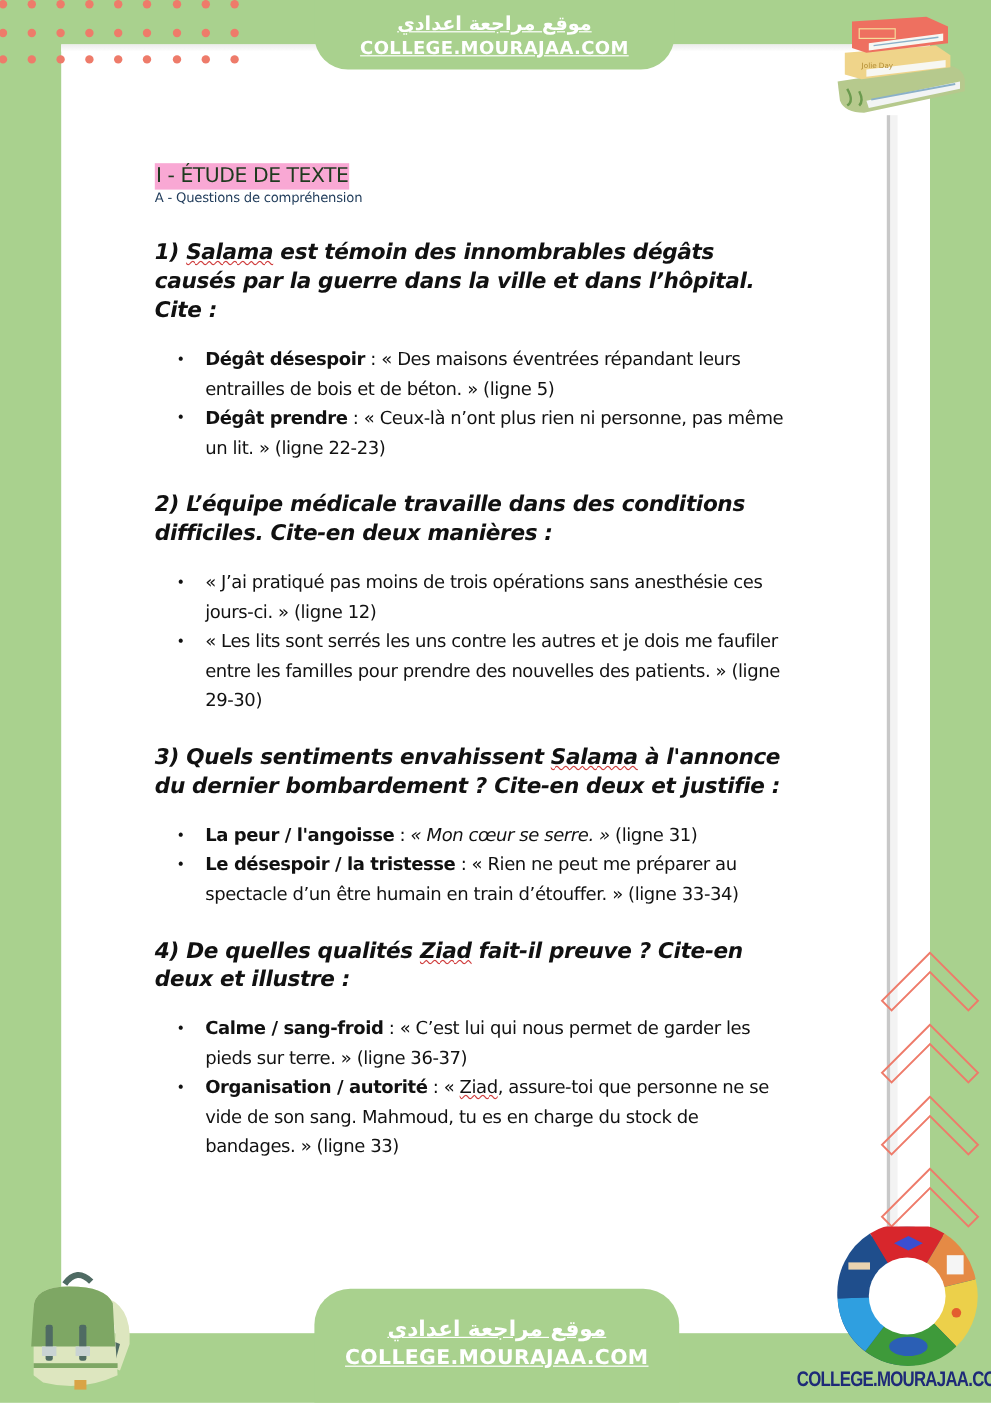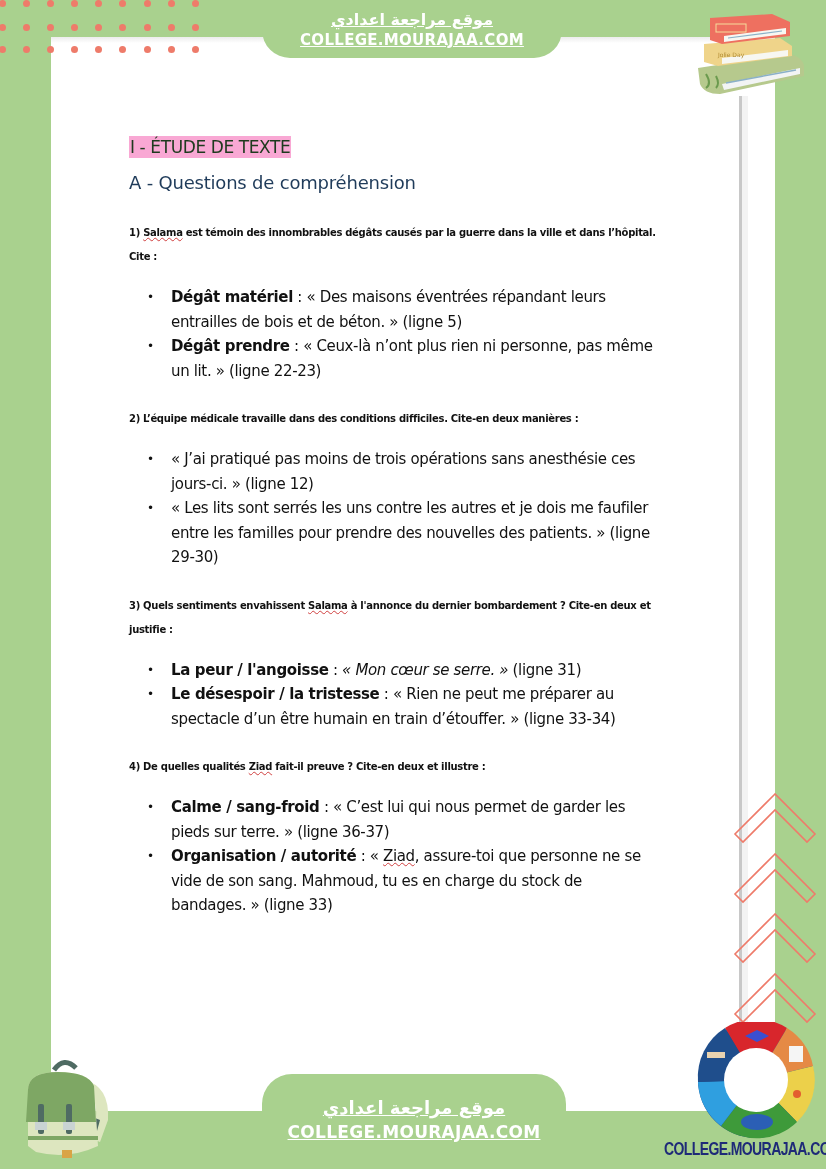--- a/index.html
+++ b/index.html
@@ -42,23 +42,23 @@
 
   .content {
     position:absolute; left:129px; top:136px; width:530px;
     font-family:"DejaVu Sans", sans-serif; color:#111;
   }
   .h1 {
     display:inline-block; background:#f9a8d4; color:#1e3a1e;
     font-size:17px; padding:1px 1px; margin:0;
     font-family:"DejaVu Sans", sans-serif; letter-spacing:-0.4px;
   }
-  .h2 { color:#1f3b5a; font-size:18px; margin-top:14px; letter-spacing:-0.2px; }
+  .h2 { color:#1f3b5a; font-size:11px; margin-top:0; letter-spacing:-0.2px; }
   .q {
-    font-weight:bold; font-size:10px; line-height:24px; margin-top:24px; letter-spacing:-0.3px;
+    font-weight:bold; font-size:18px; line-height:24px; margin-top:24px; letter-spacing:-0.3px;font-style:italic;
   }
   .q.first { margin-top:28px; }
   ul { margin:16px 0 0 0; padding:0 0 0 42px; }
   li { font-size:15px; line-height:24.5px; letter-spacing:-0.35px; list-style:none; position:relative; }
   li::before { content:"•"; position:absolute; left:-24px; font-size:12px; }
   li b { font-weight:bold; }
   .sq { text-decoration:underline wavy #d04040; text-decoration-thickness:1px; }
   .it { font-style:italic; }
 
   .books { position:absolute; left:692px; top:10px; width:120px; height:86px; }
@@ -132,21 +132,21 @@
   <rect x="24" y="14" width="30" height="8" fill="none" stroke="#f5dc9a" stroke-width="1"></rect>
 </svg>
 
 <div class="content">
   <div class="h1">I - ÉTUDE DE TEXTE</div>
   <div class="h2">A - Questions de compréhension</div>
 
   
   <div class="q first"><span>1)</span><span> </span><span class="sq">Salama</span><span> est témoin des innombrables dégâts causés par la guerre dans la ville et dans l’hôpital. Cite :</span></div>
   <ul>
-    <li><b>Dégât matériel</b><span> : </span><span>« Des maisons éventrées répandant leurs entrailles de bois et de béton. »</span><span> (ligne 5)</span></li>
+    <li><b>Dégât désespoir</b><span> : </span><span>« Des maisons éventrées répandant leurs entrailles de bois et de béton. »</span><span> (ligne 5)</span></li>
     <li><b>Dégât prendre</b><span> : </span><span>« Ceux-là n’ont plus rien ni personne, pas même un lit. »</span><span> (ligne 22-23)</span></li>
   </ul>
 
   
   <div class="q"><span>2)</span><span> L’équipe médicale travaille dans des conditions difficiles. Cite-en deux manières :</span></div>
   <ul>
     <li><span>« J’ai pratiqué pas moins de trois opérations sans anesthésie ces jours-ci. »</span><span> (ligne 12)</span></li>
     <li><span>« Les lits sont serrés les uns contre les autres et je dois me faufiler entre les familles pour prendre des nouvelles des patients. »</span><span> (ligne 29-30)</span></li>
   </ul>
 

